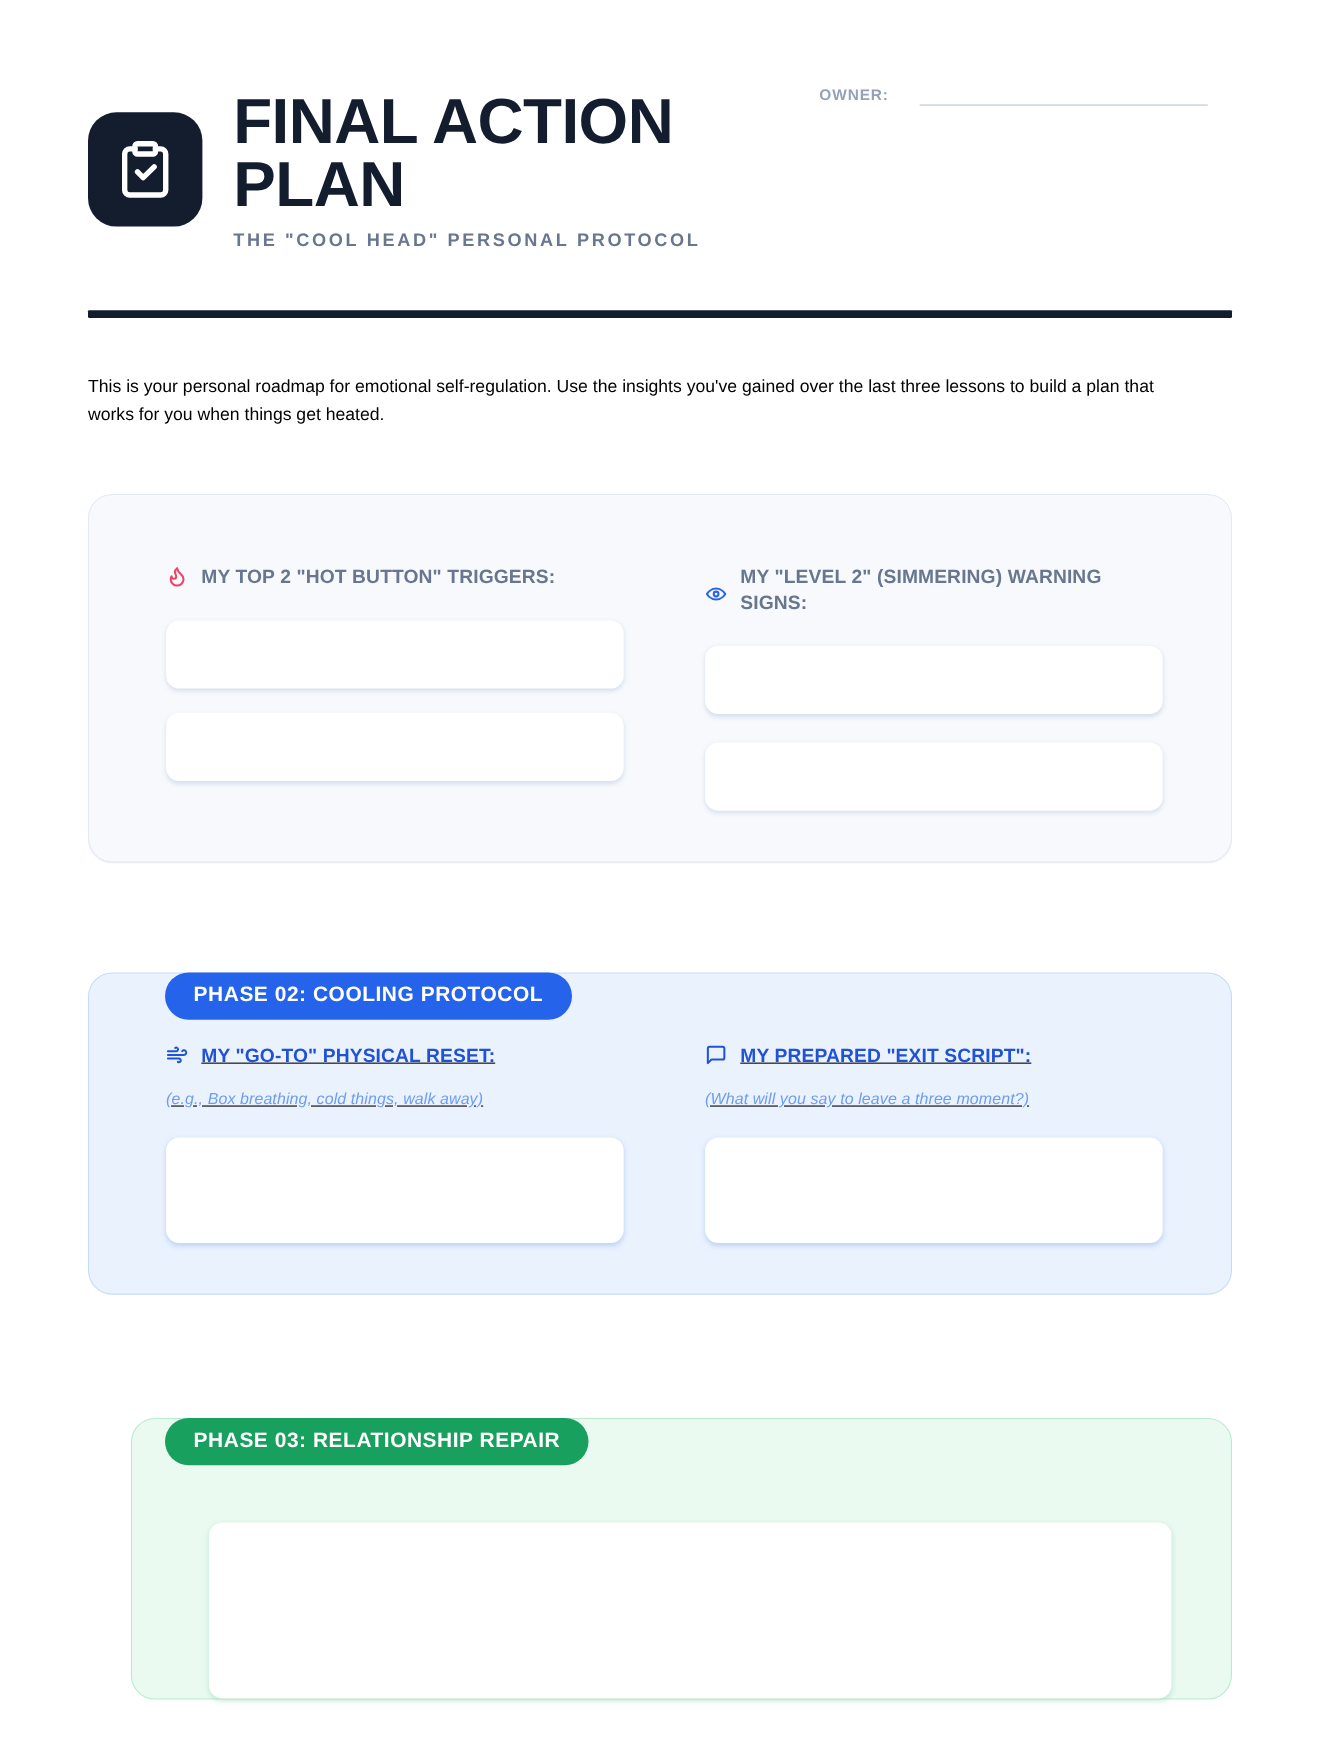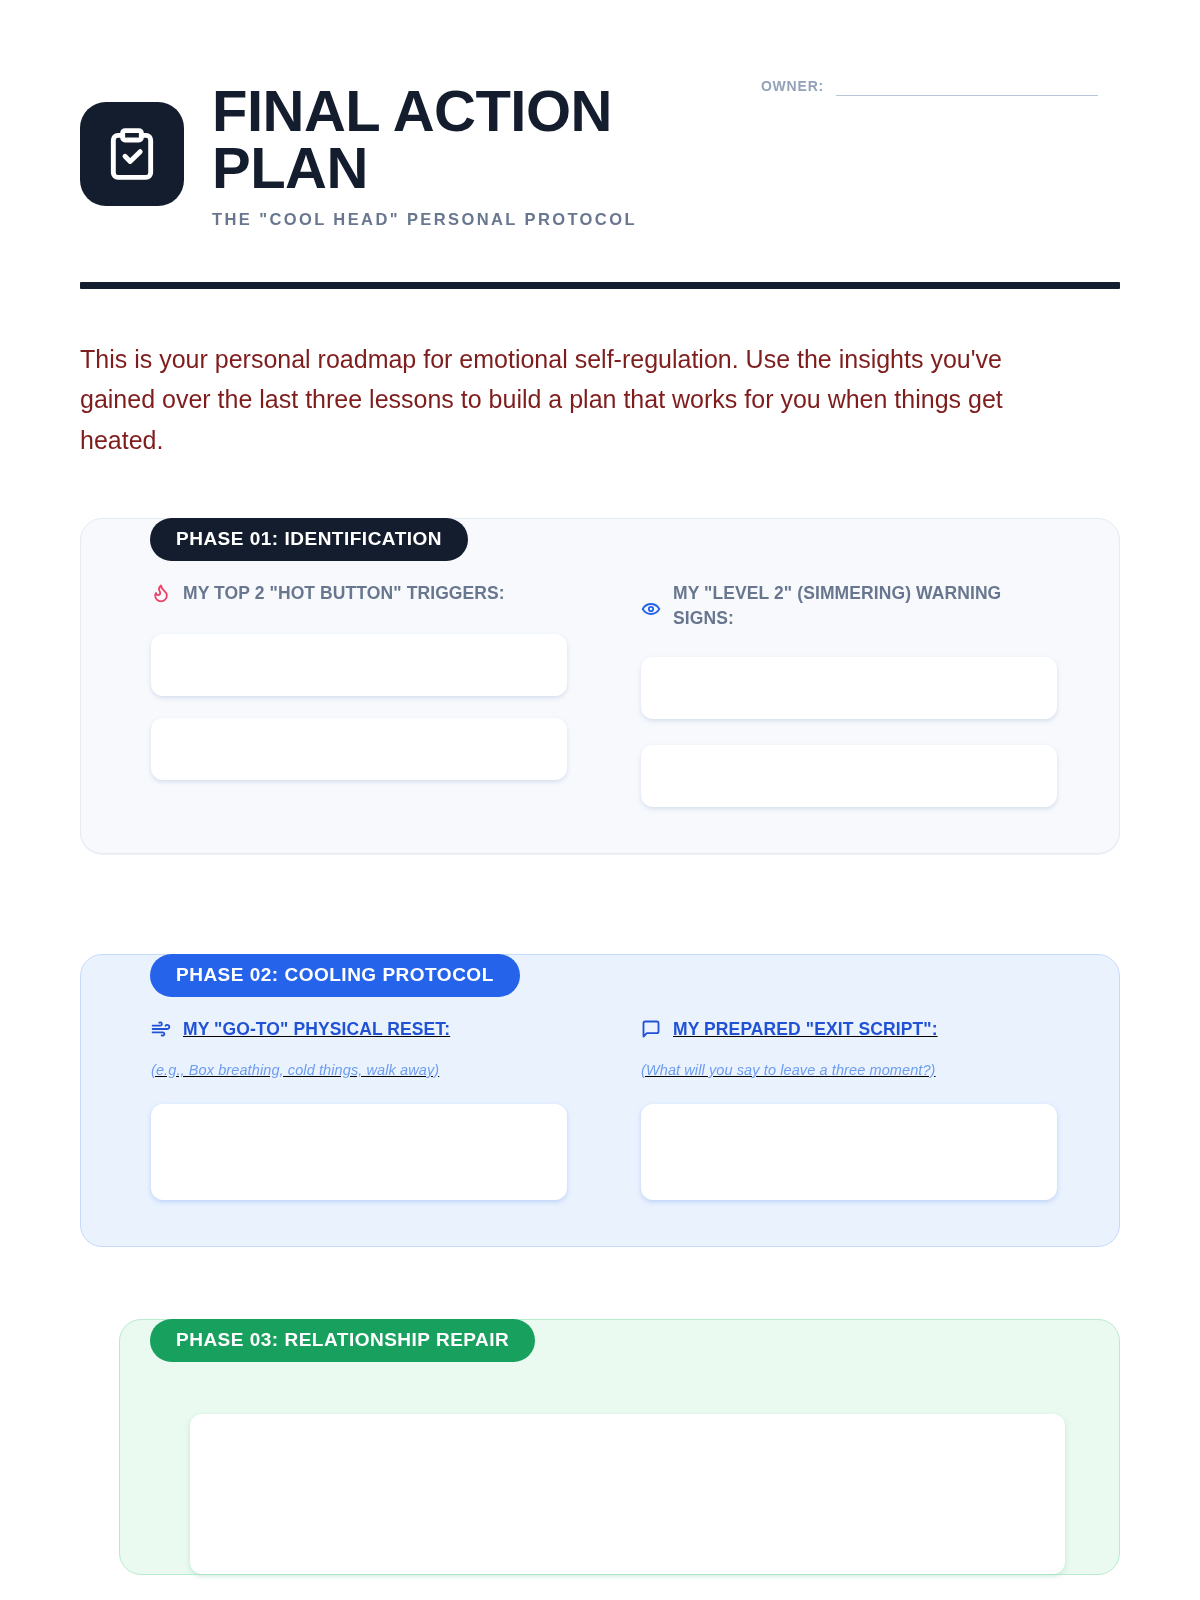--- a/index.html
+++ b/index.html
@@ -63,21 +63,21 @@
     color: #68778f;
     text-transform: uppercase;
   }
 
   .owner-box {
     position: absolute;
     right: 22px;
     top: 78px;
     display: flex;
     align-items: flex-end;
-    gap: 12px;
+    gap: 28px;
   }
   .owner-label {
     font-size: 14px;
     font-weight: 800;
     letter-spacing: 0.8px;
     color: #93a2b8;
     text-transform: uppercase;
     padding-bottom: 2px;
   }
   .owner-line {
@@ -89,23 +89,23 @@
   .header-rule {
     margin-top: 53px;
     height: 7px;
     background: #141d2e;
     border-radius: 1px;
   }
 
   
   .intro {
     margin-top: 50px;
-    font-size: 25px;
+    font-size: 16px;
     line-height: 1.62;
-    color: #7f1d1d;
+    color: #000000;
     max-width: 1000px;
   }
 
   
   .phase {
     position: relative;
     margin-top: 58px;
     margin-left: 0;
   }
 
@@ -143,21 +143,21 @@
   
   .phase-2 { margin-top: 100px; text-decoration: underline; }
   .phase-2 .phase-pill { background: #2563eb; }
   .phase-2 .phase-body {
     background: #eaf2fe;
     border: 1px solid #c5dbfb;
   }
   .phase-2 .field-title { color: #2152d6; }
 
   
-  .phase-3 { margin-top: 72px; padding-left: 39px; }
+  .phase-3 { margin-top: 112px; padding-left: 39px; }
   .phase-3 .phase-pill { background: #18a05e; }
   .phase-3 .phase-body {
     background: #eafaf1;
     border: 1px solid #b9ebd1;
     padding-bottom: 0;
   }
   .phase-3 .field-title { color: #14815b; }
 
   
   .cols {
@@ -246,21 +246,20 @@
       <span class="owner-label">OWNER:</span>
       <span class="owner-line"></span>
     </div>
   </div>
 
   <div class="header-rule"></div>
 
   <p class="intro">This is your personal roadmap for emotional self-regulation. Use the insights you've gained over the last three lessons to build a plan that works for you when things get heated.</p>
 
   <section class="phase phase-1">
-    <div class="phase-pill">PHASE 01: IDENTIFICATION</div>
     <div class="phase-body">
       <div class="cols">
 
         <div class="col col-left pad-l">
           <div class="field-head">
             <span class="field-icon">
               <svg width="20" height="20" viewBox="0 0 24 24" fill="none" stroke="#ee4266" stroke-width="2.2" stroke-linecap="round" stroke-linejoin="round">
                 <path d="M8.5 14.5A2.5 2.5 0 0 0 11 12c0-1.38-.5-2-1-3-1.072-2.143-.224-4.054 2-6 .5 2.5 2 4.9 4 6.5 2 1.6 3 3.5 3 5.5a7 7 0 1 1-14 0c0-1.153.433-2.294 1-3a2.5 2.5 0 0 0 2.5 2.5z"></path>
               </svg>
             </span>

